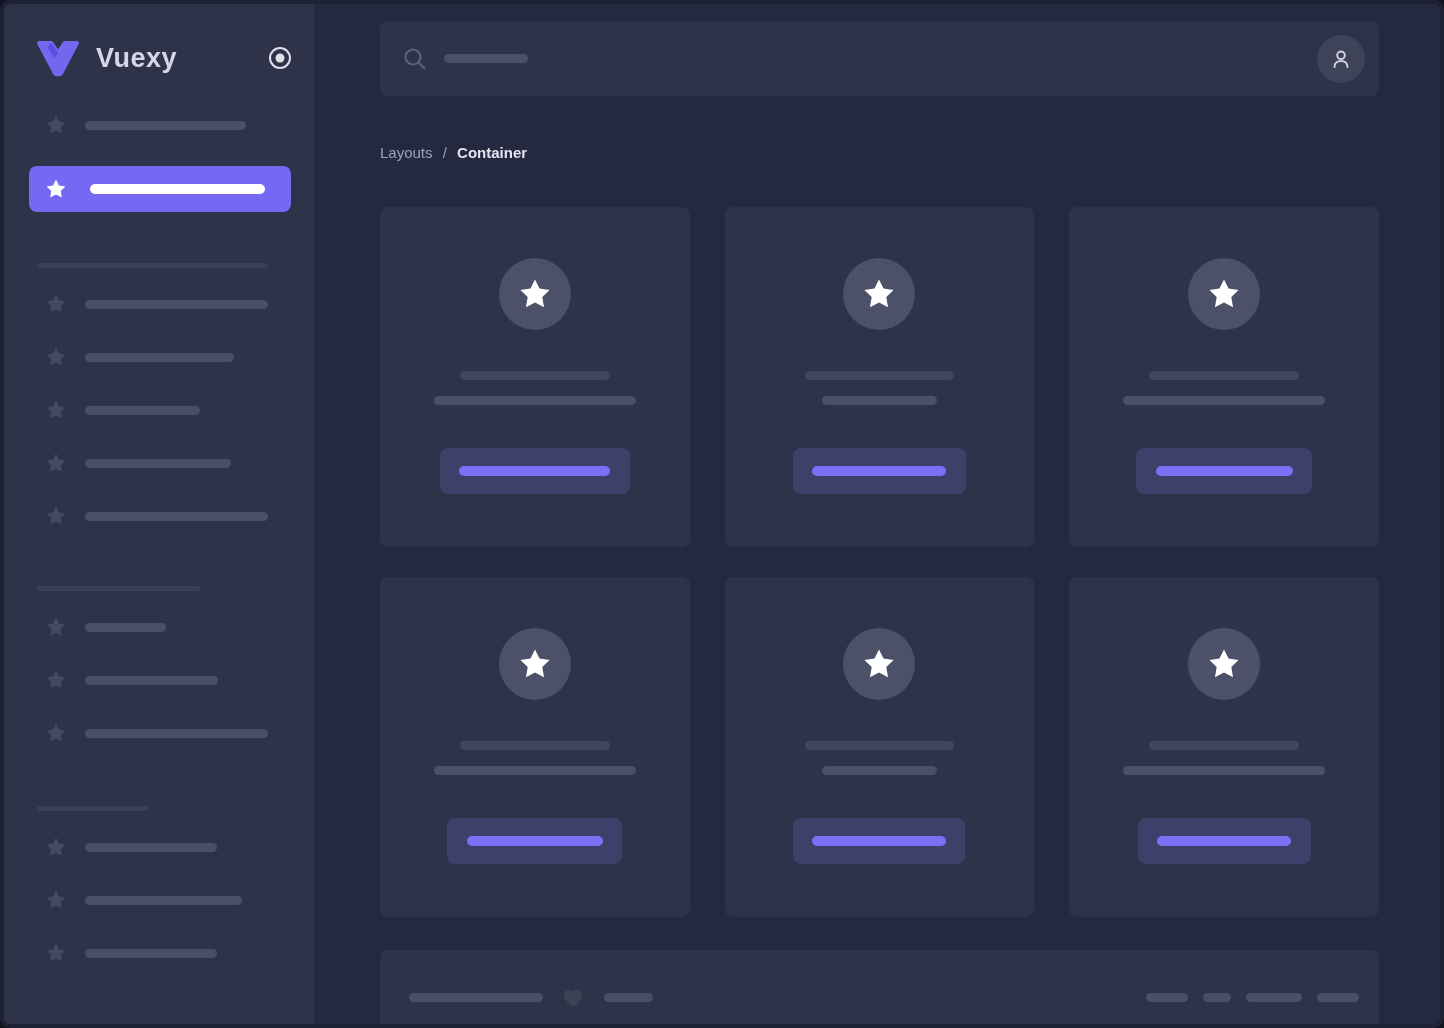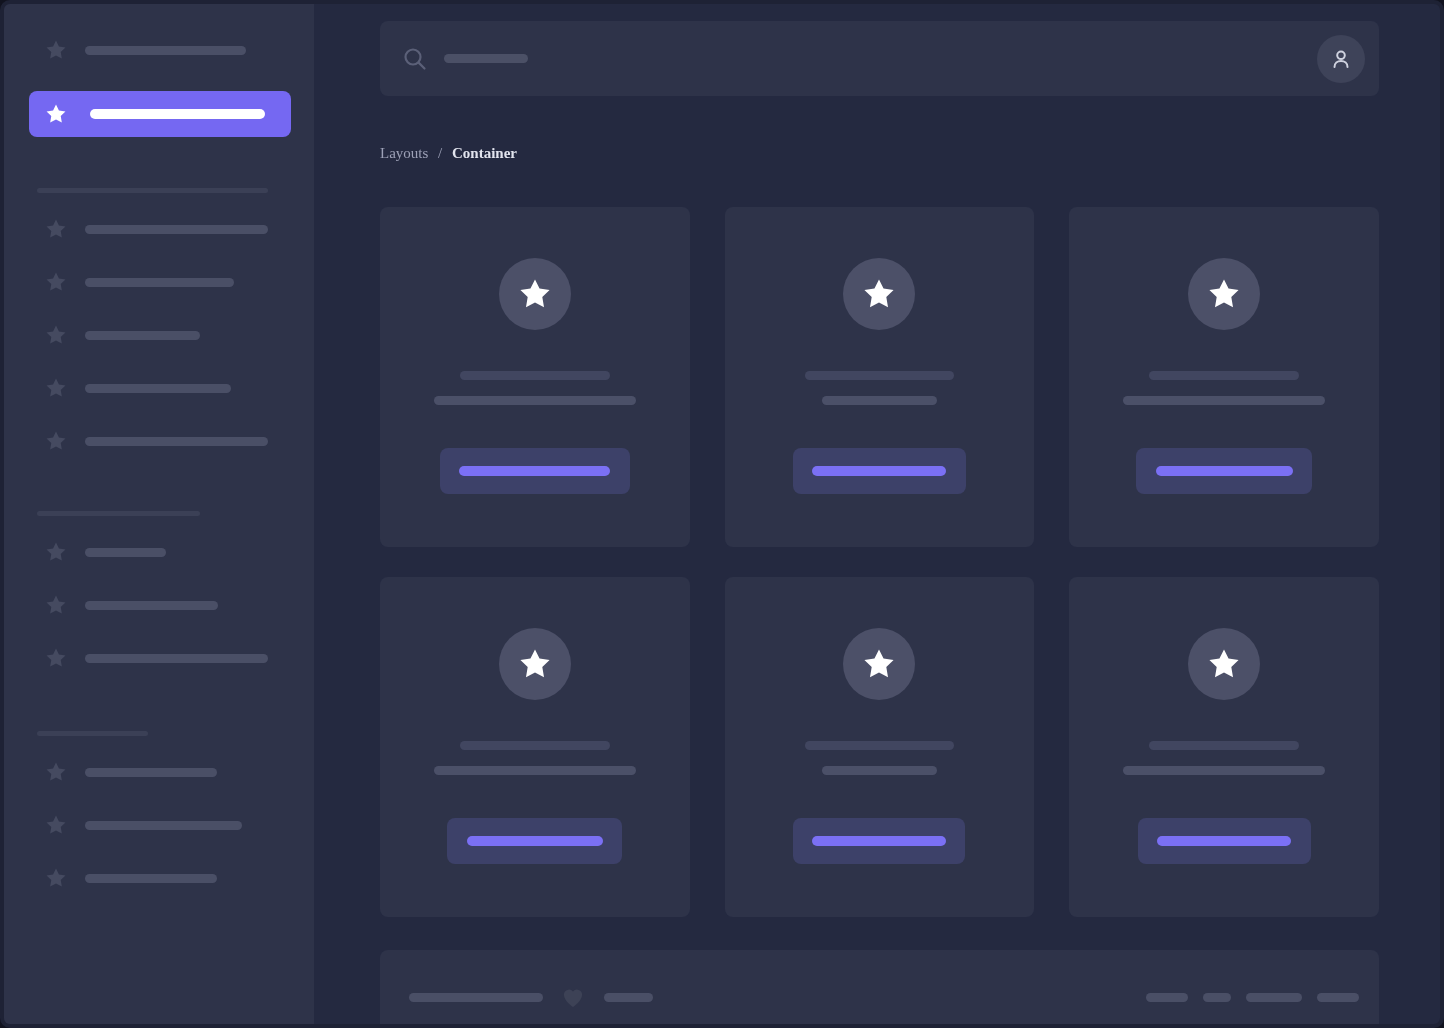--- a/index.html
+++ b/index.html
@@ -23,21 +23,21 @@
   .side-item .sk{margin-left:18px;}
   .side-item.active{height:46px;margin:18px 23px 0 25px;padding-left:16px;border-radius:8px;
     background:var(--active-item-bg,#7568f2);}
   .side-item.active .nav-icon{color:#fff;}
   .side-item.active .sk{margin-left:23px;background:#fff;height:10px;border-radius:5px;}
   .group-header{height:5px;border-radius:2.5px;background:#3b4056;margin-left:33px;}
   .group-header + .side-item{margin-top:24px;}
   .side-item + .side-item{margin-top:29px;}
   .first-top-item{margin-top:34px;}
   
-  .main{flex:1;padding:0 61px 0 66px;min-width:0;font-family:Liberation Serif, serif;}
+  .main{flex:1;padding:0 61px 0 66px;min-width:0;}
   .searchbar{margin-top:17px;height:75px;background:var(--card-bg,#2e3349);border-radius:8px;
     display:flex;align-items:center;padding:0 14px 0 22px;cursor:text;}
   .search-icon{width:26px;height:26px;color:#5b6078;display:flex;}
   .search-ph{margin-left:16px;background:#4b5066;}
   .avatar-btn{margin-left:auto;width:48px;height:48px;border-radius:50%;background:#3e4359;
     border:none;display:flex;align-items:center;justify-content:center;cursor:pointer;}
   .avatar-btn svg{width:24px;height:24px;color:#cfd2df;}
   .breadcrumb{margin-top:48px;font-size:15px;line-height:18px;}
   .bc-parent{color:#9da1b7;text-decoration:none;cursor:pointer;}
   .bc-sep{color:#9da1b7;margin:0 6px;}
@@ -58,20 +58,35 @@
   .heart-icon{width:26px;height:26px;margin:0 18px 0 17px;color:#3d4256;display:flex;}
   .heart-icon svg{fill:currentColor;width:100%;height:100%;}
   .f-right{margin-left:auto;display:flex;gap:15px;}
 </style>
 </head>
 <body>
 
 <div class="page">
 
   <aside class="sidebar">
+    <div class="logo-row">
+      <span class="logo-mark">
+        <svg viewBox="0 0 48 40">
+          <path d="M5 5h12.2L24 14.8 30.8 5H43L27.6 34.2a4.1 4.1 0 0 1-7.2 0Z" fill="#7367f0" stroke="#7367f0" stroke-width="4" stroke-linejoin="round"></path>
+          <path d="M17.2 5 24 14.8l-3.4 5.4L13 9Z" fill="#5c4ee0"></path>
+        </svg>
+      </span>
+      <span class="logo-text">Vuexy</span>
+      <button class="pin-toggle">
+        <svg viewBox="0 0 24 24">
+          <circle cx="12" cy="12" r="10" fill="none" stroke="#dfe1ea" stroke-width="2"></circle>
+          <circle cx="12" cy="12" r="4.5" fill="#dfe1ea"></circle>
+        </svg>
+      </button>
+    </div>
     <nav id="sidebar-nav">
         <div class="side-item first-top-item">
           <span class="nav-icon"><svg viewBox="0 0 24 24">
               <path d="M12 1.7l3.2 6.5 7.1 1-5.15 5 1.22 7.1L12 17.95l-6.37 3.35 1.22-7.1-5.15-5 7.1-1z"></path>
             </svg></span>
           <span class="sk" style="width: 161px;"></span>
         </div>
         <div class="side-item active">
           <span class="nav-icon"><svg viewBox="0 0 24 24">
               <path d="M12 1.7l3.2 6.5 7.1 1-5.15 5 1.22 7.1L12 17.95l-6.37 3.35 1.22-7.1-5.15-5 7.1-1z"></path>

